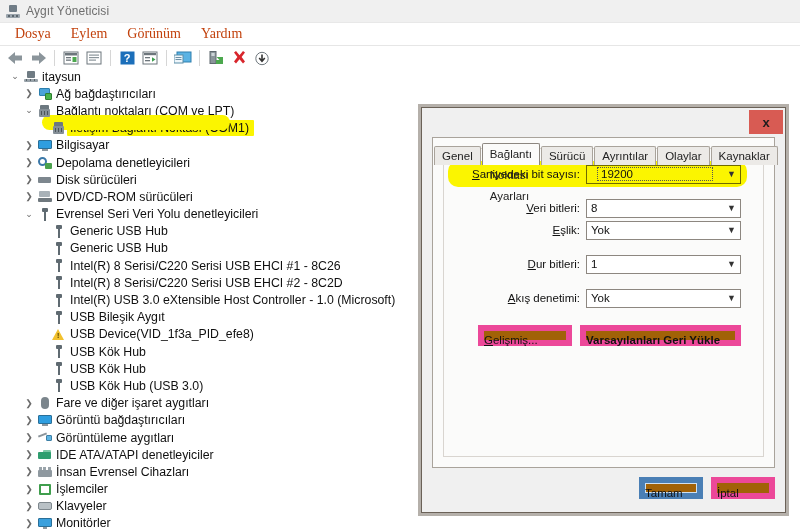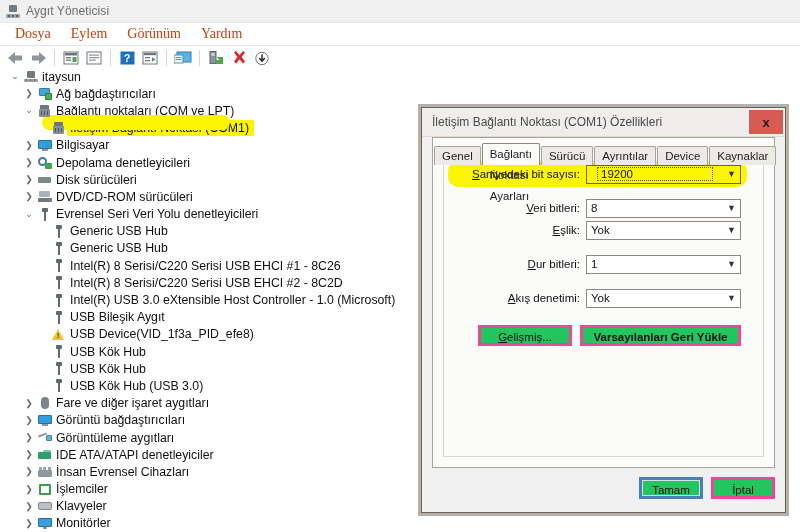--- a/index.html
+++ b/index.html
@@ -141,22 +141,22 @@
   }
   .combo.focus .val{outline:1px dotted #555;margin:11px;padding-left:3px;}
   .hl-band{
     position:absolute;background:#fbf500;border-radius:10px;z-index:0;
   }
   .frow.hl .flbl,.frow.hl .combo{position:relative;z-index:1;}
   .frow.hl .combo{background:#fbf500;border-color:#6f6a00;}
 
   .btnrow{display:flex;justify-content:flex-end;gap:8px;margin:16px 22px 0 10px;}
   .wbtn{
-    background:#22c55e;border:3px solid #ec4899;box-sizing:border-box;
-    font-size:11.5px;color:#111;height:21px;line-height:19px;text-align:center;cursor:default;
+    background:#a16207;border:6px solid #ec4899;box-sizing:border-box;
+    font-size:11.5px;color:#111;height:21px;line-height:19px;text-align:left;cursor:default;
   }
   .wbtn u{text-decoration:underline;}
   .wbtn.adv{width:94px;}
   .wbtn.restore{width:161px;font-weight:bold;}
 
   .dlg-foot{
     position:absolute;left:10px;right:10px;bottom:9px;height:30px;
     display:flex;justify-content:flex-end;align-items:center;gap:8px;
   }
   .wbtn.ok{width:64px;height:22px;line-height:20px;border-color:#4a7fb5;box-shadow:inset 0 0 0 1px #cfe0f0;}
@@ -534,32 +534,29 @@
               <span class="st"></span>
             </span>
           </span>
           <span class="lbl">Monitörler</span>
         </div>
       </div>
   </div>
 
   <div id="dialog">
 
-    <div class="dlg-title">
-      <span class="t">İletişim Bağlantı Noktası (COM1) Özellikleri</span>
-    </div>
     <div class="dlg-close">x</div>
 
     <div class="dlg-body">
       <div class="tabs" id="tab-strip">
           <div class="tab">Genel</div>
           <div class="tab active">Bağlantı Noktası Ayarları</div>
           <div class="tab">Sürücü</div>
           <div class="tab">Ayrıntılar</div>
-          <div class="tab">Device</div>
+          <div class="tab">Olaylar</div>
           <div class="tab">Kaynaklar</div>
         </div>
     </div>
 
     <div class="tabpanel">
       <div class="inner">
         <div style="height:14px"></div>
         <div id="field-rows">
             <div class="frow hl" style="margin-bottom:12px">
               <span class="hl-band" style="left:-6px;right:-6px;top:-2px;bottom:-2px;"></span>

